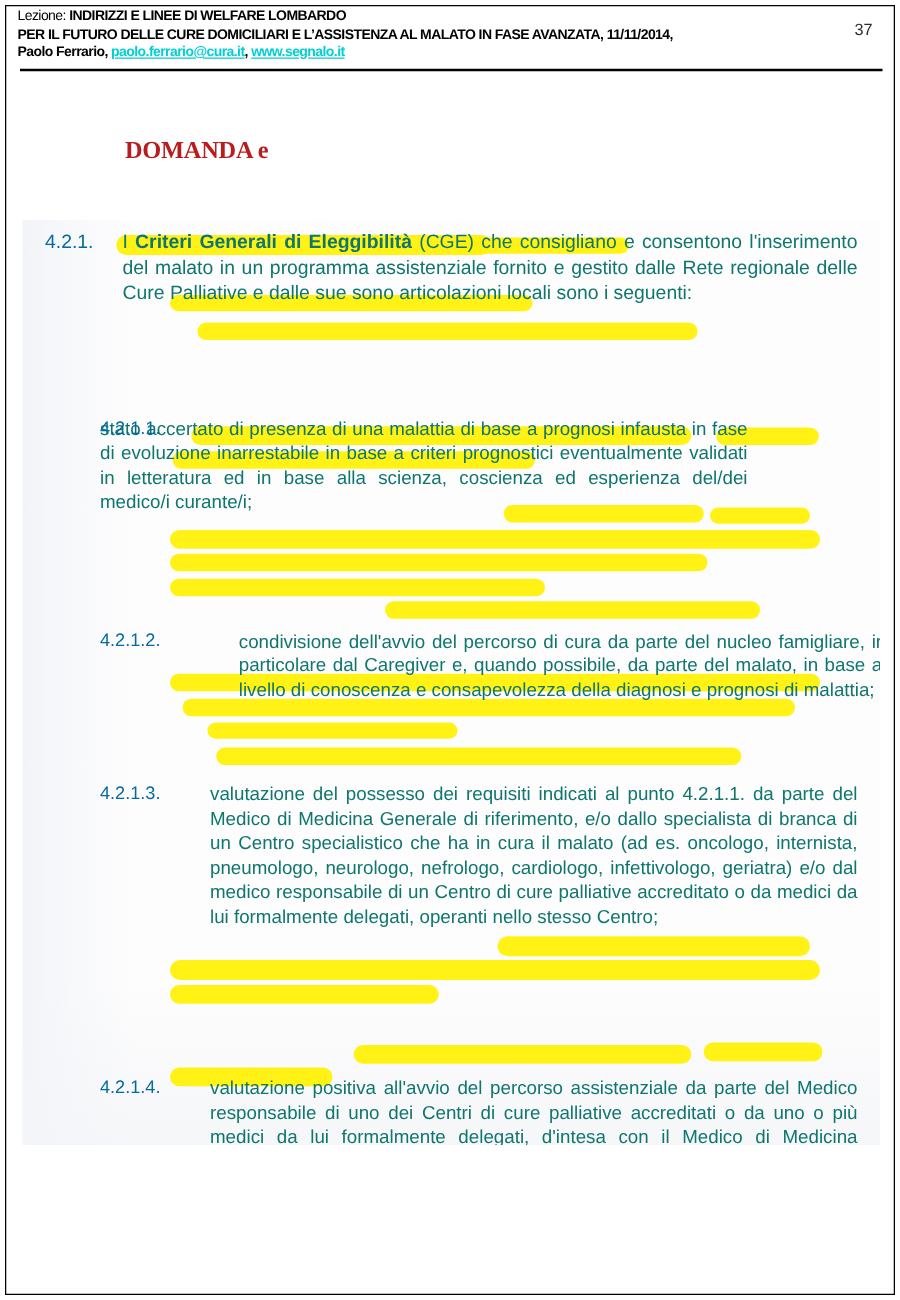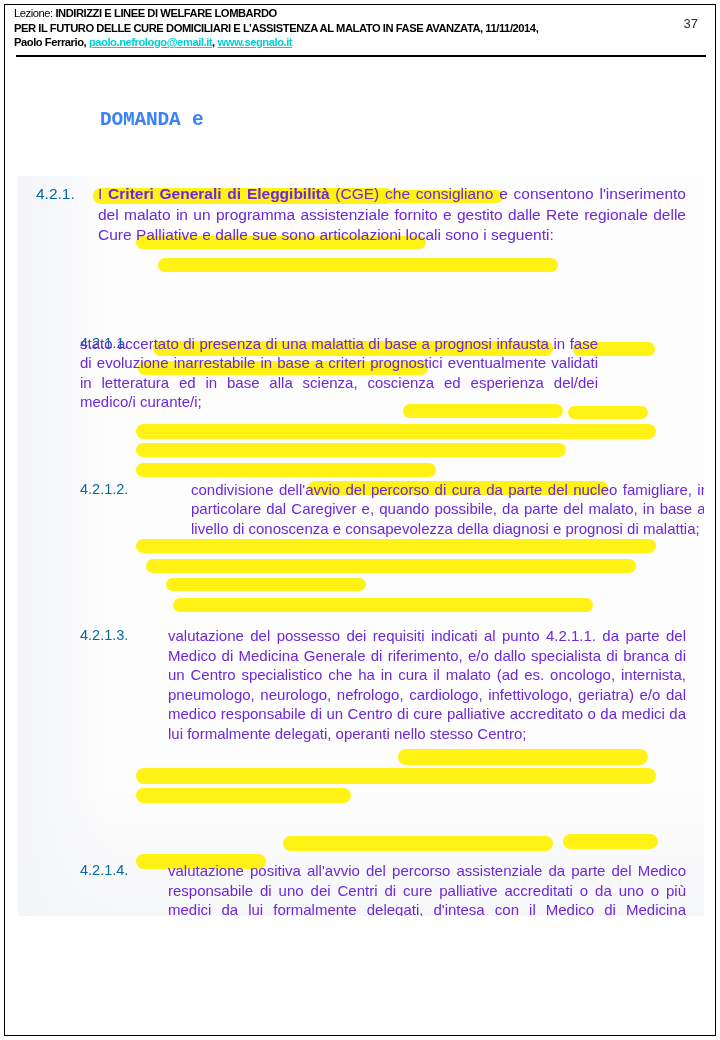--- a/index.html
+++ b/index.html
@@ -66,26 +66,26 @@
     left: 16px; top: 55px;
     width: 690px; height: 0;
     border-top: 2px solid #000000;
   }
 
   
   #slide-title {
     position: absolute;
     left: 100px; top: 108px;
     width: 600px;
-    color: #3b82f6;
+    color: #b91c1c;
     font-weight: 700;
     font-size: 19.5px;
     line-height: 25px;
     letter-spacing: -0.2px;
-    font-family: Liberation Mono, monospace;
+    font-family: Liberation Serif, serif;
   }
   #slide-title .t2 { font-size: 20.5px; }
 
   
   #scan {
     position: absolute;
     left: 18px; top: 176px;
     width: 686px; height: 740px;
     background: #fdfdfd;
     overflow: hidden;
@@ -113,21 +113,21 @@
     display: block;
   }
   .num {
     position: absolute;
     left: 0; top: 0;
     color: #0369a1;
     font-family: "Liberation Sans", sans-serif;
     white-space: nowrap;
   }
   .body-text {
-    color: #6d28d9;
+    color: #0f766e;
     font-family: "Liberation Sans", sans-serif;
     text-align: justify;
     text-justify: inter-word;
   }
   .body-text b { font-weight: 700; }
 
   
   .hl {
     position: absolute;
     background: #FFF10A;
@@ -146,21 +146,21 @@
   <div id="page-border"></div>
 
   <div id="header">
     <div class="hdr-line">
       <span class="hdr-lead">Lezione:</span>
       <span class="hdr-strong">INDIRIZZI E LINEE DI WELFARE LOMBARDO</span>
     </div>
     <div class="hdr-line hdr-strong">PER IL FUTURO DELLE CURE DOMICILIARI E L’ASSISTENZA AL MALATO IN FASE AVANZATA, 11/11/2014,</div>
     <div class="hdr-line">
       <span class="hdr-strong">Paolo Ferrario,</span>
-      <span class="hdr-link">paolo.nefrologo@email.it</span><span class="hdr-strong">,</span>
+      <span class="hdr-link">paolo.ferrario@cura.it</span><span class="hdr-strong">,</span>
       <span class="hdr-link">www.segnalo.it</span>
     </div>
   </div>
 
   <div id="page-number">37</div>
   <div id="header-rule"></div>
 
   <div id="slide-title">
     <div class="t1">DOMANDA e</div>
   </div>
@@ -198,21 +198,21 @@
       <div class="body-text" style="margin-left:62px; font-size:15.5px; line-height:20.5px; width:588px;">
         <span>I </span><b>Criteri Generali di Eleggibilità</b><span> (CGE) che consigliano e consentono l'inserimento del malato in un programma assistenziale fornito e gestito dalle Rete regionale delle Cure Palliative e dalle sue sono articolazioni locali sono i seguenti:</span>
       </div>
     </div>
 
     <div class="clause textlayer" style="left:62px; top:96px; width:606px;">
       <span class="num" style="font-size:14.5px; line-height:19.5px;">4.2.1.1.</span>
       <div class="body-text" style="font-size:15px; line-height:19.5px; width:518px;">stato accertato di presenza di una malattia di base a prognosi infausta in fase di evoluzione inarrestabile in base a criteri prognostici eventualmente validati in letteratura ed in base alla scienza, coscienza ed esperienza del/dei medico/i curante/i;</div>
     </div>
 
-    <div class="clause textlayer" style="left:62px; top:164px; width:606px;">
+    <div class="clause textlayer" style="left:62px; top:188px; width:606px;">
       <span class="num" style="font-size:14.5px; line-height:19.5px;">4.2.1.2.</span>
       <div class="body-text" style="margin-left:111px; font-size:15px; line-height:19.5px; width:518px;">condivisione dell'avvio del percorso di cura da parte del nucleo famigliare, in particolare dal Caregiver e, quando possibile, da parte del malato, in base al livello di conoscenza e consapevolezza della diagnosi e prognosi di malattia;</div>
     </div>
 
     <div class="clause textlayer" style="left:62px; top:252px; width:606px;">
       <span class="num" style="font-size:14.5px; line-height:19.5px;">4.2.1.3.</span>
       <div class="body-text" style="margin-left:88px; font-size:15px; line-height:19.5px; width:518px;">valutazione del possesso dei requisiti indicati al punto 4.2.1.1. da parte del Medico di Medicina Generale di riferimento, e/o dallo specialista di branca di un Centro specialistico che ha in cura il malato (ad es. oncologo, internista, pneumologo, neurologo, nefrologo, cardiologo, infettivologo, geriatra) e/o dal medico responsabile di un Centro di cure palliative accreditato o da medici da lui formalmente delegati, operanti nello stesso Centro;</div>
     </div>
 
     <div class="clause textlayer" style="left:62px; top:370px; width:606px;">

